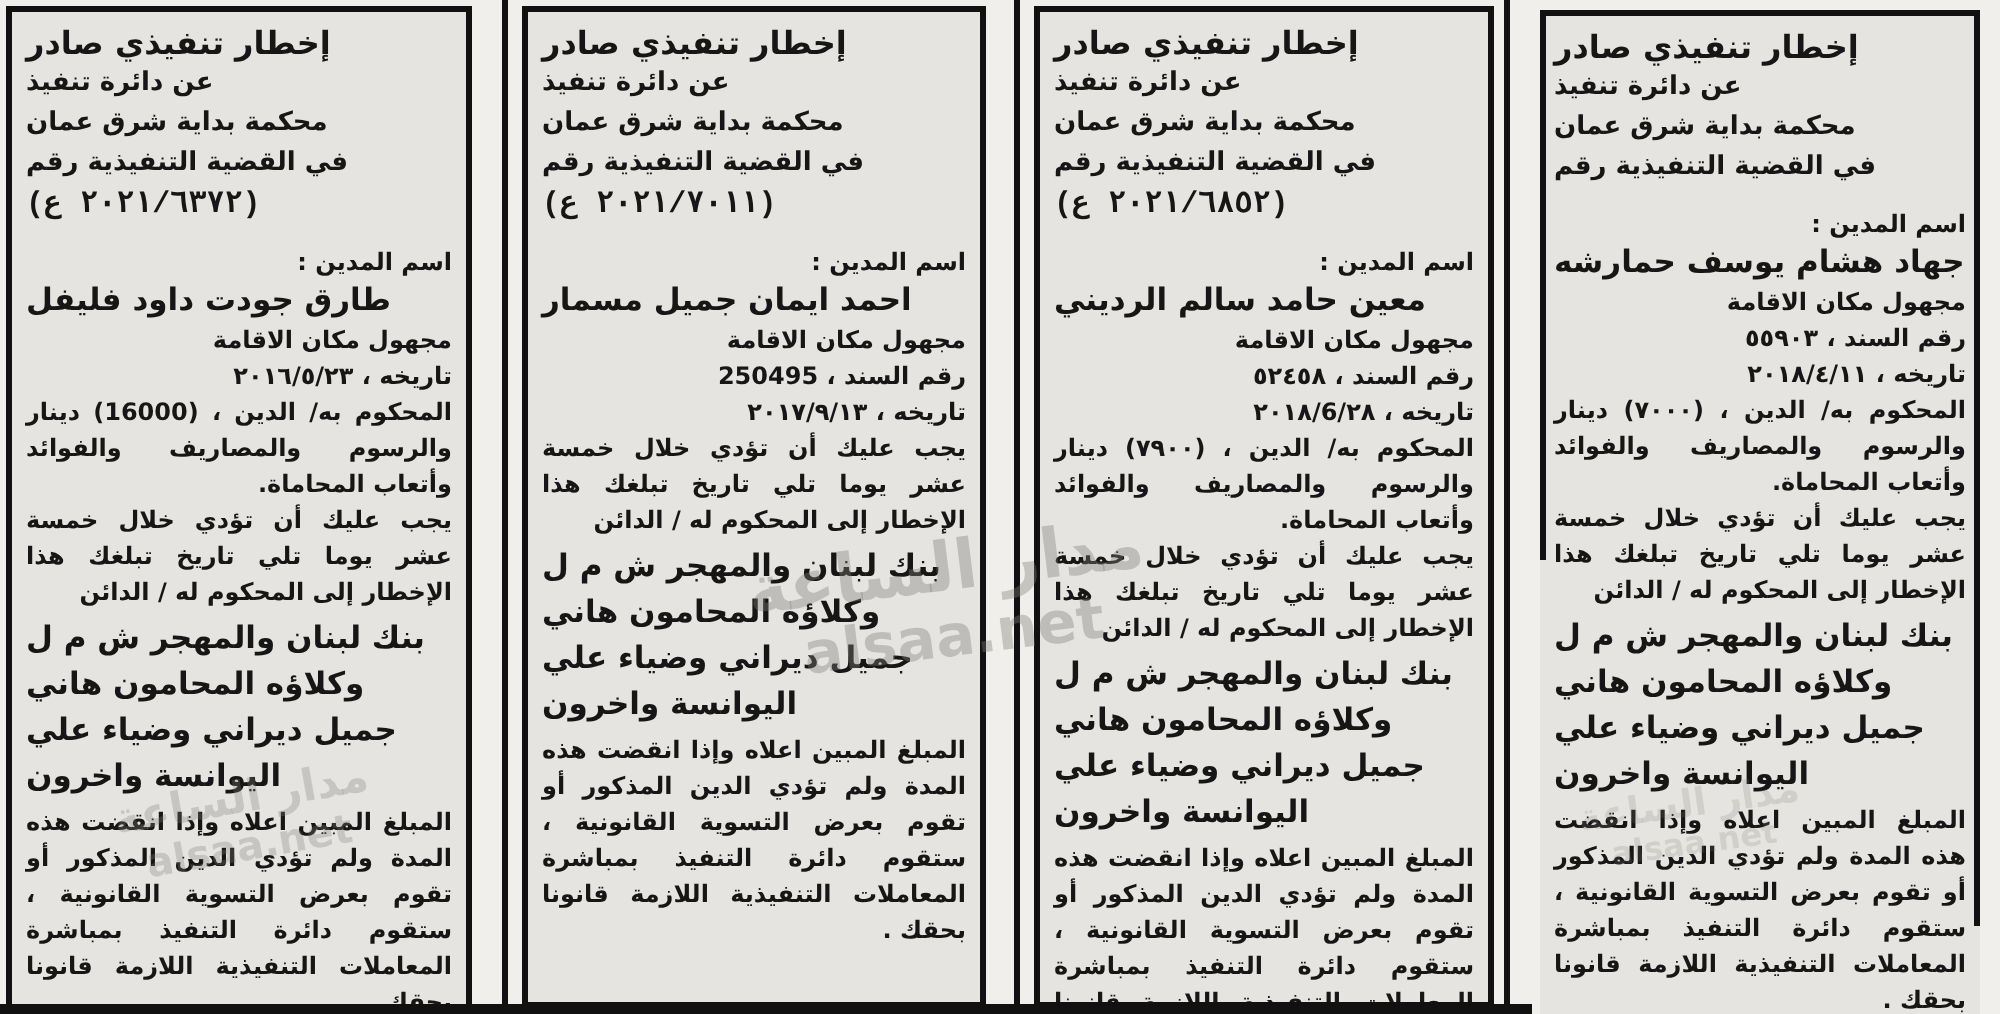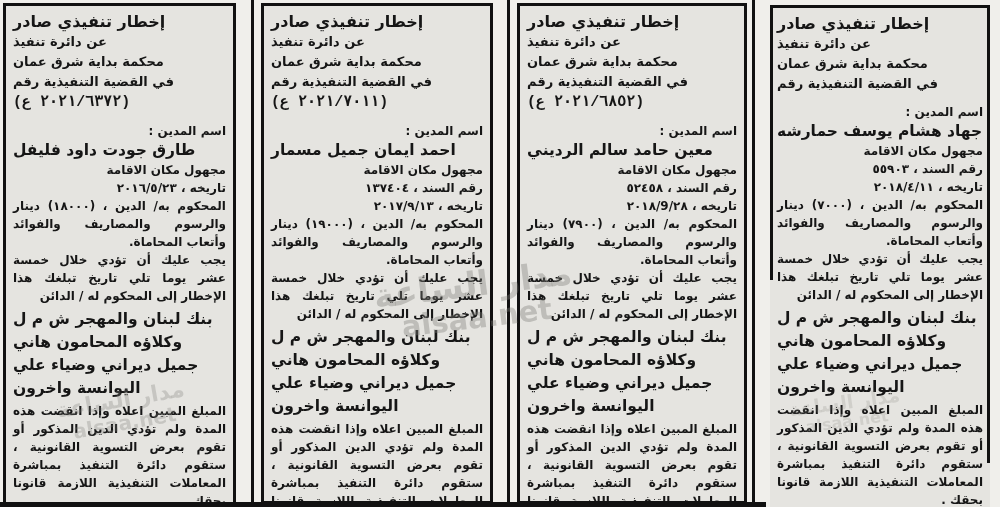--- a/index.html
+++ b/index.html
@@ -105,21 +105,21 @@
       <div class="h1">إخطار تنفيذي صادر</div>
       <div class="h2">عن دائرة تنفيذ</div>
       <div class="h2">محكمة بداية شرق عمان</div>
       <div class="h2">في القضية التنفيذية رقم</div>
       <div class="case">(٢٠٢١/٦٨٥٢ ع)</div>
     </header>
     <div class="label">اسم المدين :</div>
     <div class="name">معين حامد سالم الرديني</div>
     <div class="line">مجهول مكان الاقامة</div>
     <div class="line"><span>رقم السند ،</span> <span>٥٢٤٥٨</span></div>
-    <div class="line"><span>تاريخه ،</span> <span>٢٠١٨/9/٢٨</span></div>
+    <div class="line"><span>تاريخه ،</span> <span>٢٠١٨/6/٢٨</span></div>
     <p class="para"><span>المحكوم به/ الدين ،</span> <span>(٧٩٠٠)</span> <span>دينار والرسوم والمصاريف والفوائد وأتعاب المحاماة.</span></p>
     <p class="para">يجب عليك أن تؤدي خلال خمسة عشر يوما تلي تاريخ تبلغك هذا الإخطار إلى المحكوم له / الدائن</p>
     <div class="creditor">
       <div>بنك لبنان والمهجر ش م ل</div>
       <div>وكلاؤه المحامون هاني</div>
       <div>جميل ديراني وضياء علي</div>
       <div>اليوانسة واخرون</div>
     </div>
     <p class="para">المبلغ المبين اعلاه وإذا انقضت هذه المدة ولم تؤدي الدين المذكور أو تقوم بعرض التسوية القانونية ، ستقوم دائرة التنفيذ بمباشرة المعاملات التنفيذية اللازمة قانونا بحقك .</p>
 
@@ -129,23 +129,22 @@
     <header class="head">
       <div class="h1">إخطار تنفيذي صادر</div>
       <div class="h2">عن دائرة تنفيذ</div>
       <div class="h2">محكمة بداية شرق عمان</div>
       <div class="h2">في القضية التنفيذية رقم</div>
       <div class="case">(٢٠٢١/٧٠١١ ع)</div>
     </header>
     <div class="label">اسم المدين :</div>
     <div class="name">احمد ايمان جميل مسمار</div>
     <div class="line">مجهول مكان الاقامة</div>
-    <div class="line"><span>رقم السند ،</span> <span>١٣٧٤٠٤</span></div>
+    <div class="line"><span>رقم السند ،</span> <span>250495</span></div>
     <div class="line"><span>تاريخه ،</span> <span>٢٠١٧/٩/١٣</span></div>
-    <p class="para"><span>المحكوم به/ الدين ،</span> <span>(١٩٠٠٠)</span> <span>دينار والرسوم والمصاريف والفوائد وأتعاب المحاماة.</span></p>
     <p class="para">يجب عليك أن تؤدي خلال خمسة عشر يوما تلي تاريخ تبلغك هذا الإخطار إلى المحكوم له / الدائن</p>
     <div class="creditor">
       <div>بنك لبنان والمهجر ش م ل</div>
       <div>وكلاؤه المحامون هاني</div>
       <div>جميل ديراني وضياء علي</div>
       <div>اليوانسة واخرون</div>
     </div>
     <p class="para">المبلغ المبين اعلاه وإذا انقضت هذه المدة ولم تؤدي الدين المذكور أو تقوم بعرض التسوية القانونية ، ستقوم دائرة التنفيذ بمباشرة المعاملات التنفيذية اللازمة قانونا بحقك .</p>
 
   </article>
@@ -155,21 +154,21 @@
       <div class="h1">إخطار تنفيذي صادر</div>
       <div class="h2">عن دائرة تنفيذ</div>
       <div class="h2">محكمة بداية شرق عمان</div>
       <div class="h2">في القضية التنفيذية رقم</div>
       <div class="case">(٢٠٢١/٦٣٧٢ ع)</div>
     </header>
     <div class="label">اسم المدين :</div>
     <div class="name">طارق جودت داود فليفل</div>
     <div class="line">مجهول مكان الاقامة</div>
     <div class="line"><span>تاريخه ،</span> <span>٢٠١٦/٥/٢٣</span></div>
-    <p class="para"><span>المحكوم به/ الدين ،</span> <span>(١٨٠٠٠)</span> <span>دينار والرسوم والمصاريف والفوائد وأتعاب المحاماة.</span></p>
+    <p class="para"><span>المحكوم به/ الدين ،</span> <span>(16000)</span> <span>دينار والرسوم والمصاريف والفوائد وأتعاب المحاماة.</span></p>
     <p class="para">يجب عليك أن تؤدي خلال خمسة عشر يوما تلي تاريخ تبلغك هذا الإخطار إلى المحكوم له / الدائن</p>
     <div class="creditor">
       <div>بنك لبنان والمهجر ش م ل</div>
       <div>وكلاؤه المحامون هاني</div>
       <div>جميل ديراني وضياء علي</div>
       <div>اليوانسة واخرون</div>
     </div>
     <p class="para">المبلغ المبين اعلاه وإذا انقضت هذه المدة ولم تؤدي الدين المذكور أو تقوم بعرض التسوية القانونية ، ستقوم دائرة التنفيذ بمباشرة المعاملات التنفيذية اللازمة قانونا بحقك .</p>
 
   </article>

